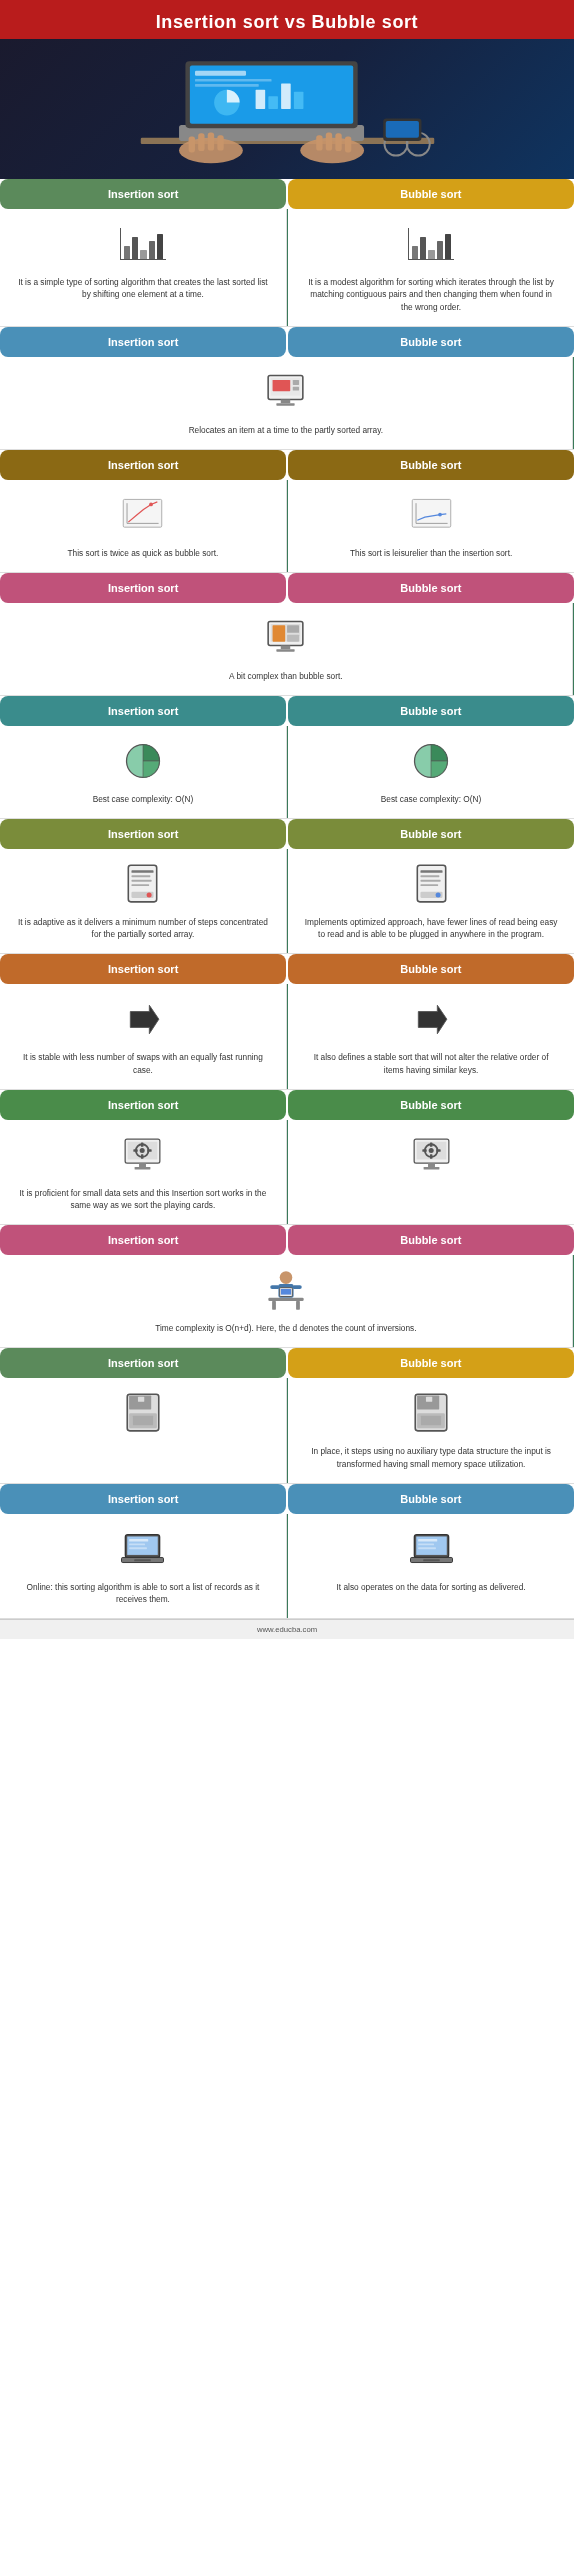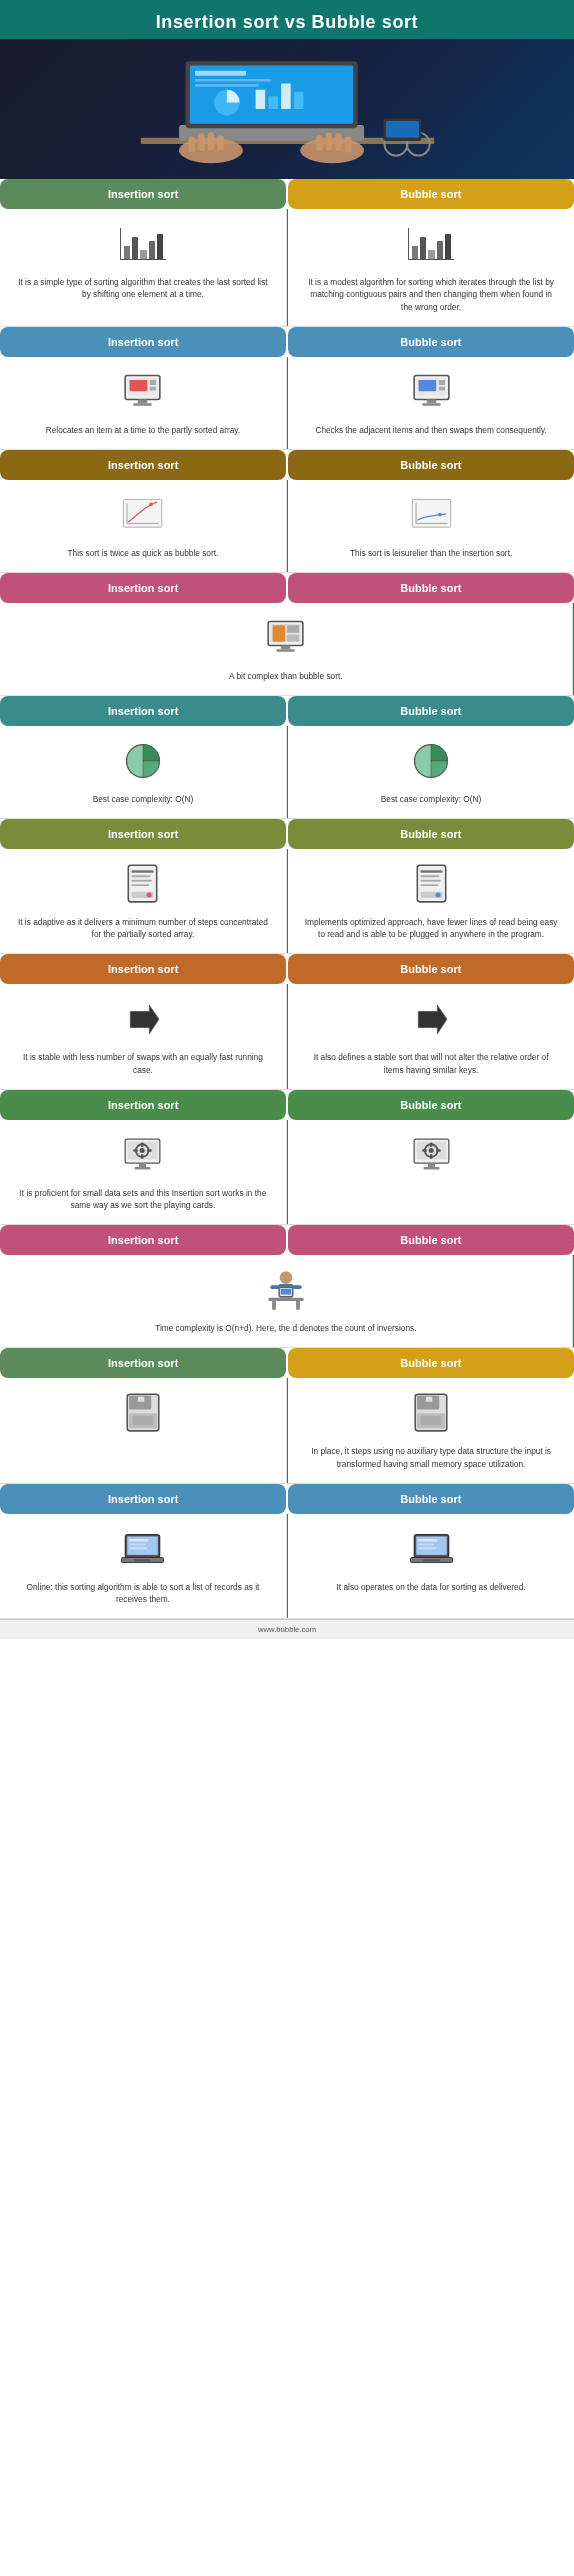--- a/index.html
+++ b/index.html
@@ -4,21 +4,21 @@
   <style>
     * { box-sizing: border-box; margin: 0; padding: 0; }
     body {
       font-family: Arial, sans-serif;
       width: 574px;
       background: #fff;
     }
 
     
     .header {
-      background: #0f766e;
+      background: #b91c1c;
       color: #fff;
       text-align: center;
       padding: 11.5px 6.4px 6.4px;
     }
     .header h1 {
       font-size: 18px;
       font-weight: bold;
       letter-spacing: 0.6px;
     }
 
@@ -191,34 +191,20 @@
         <rect x="12" y="9" width="28" height="18" fill="#e05555" rx="1"></rect>
         <rect x="44" y="9" width="10" height="8" fill="#aaa" rx="1"></rect>
         <rect x="44" y="20" width="10" height="6" fill="#aaa" rx="1"></rect>
         <rect x="25" y="40" width="15" height="6" fill="#888"></rect>
         <rect x="18" y="46" width="29" height="4" fill="#888" rx="1"></rect>
       </svg>
           </div>
           <p>Relocates an item at a time to the partly sorted array.</p>
         </div>
         <div style="width: 1.3px; background: rgb(58, 122, 90); align-self: stretch;"></div>
-        <div class="content-col">
-          <div class="icon-area">
-            <svg width="41" height="37" viewBox="0 0 65 58">
-        <rect x="5" y="2" width="55" height="38" fill="#f0f0f0" stroke="#555" stroke-width="2.5" rx="3"></rect>
-        <rect x="9" y="6" width="47" height="28" fill="#e8e8e8"></rect>
-        <rect x="12" y="9" width="28" height="18" fill="#5588dd" rx="1"></rect>
-        <rect x="44" y="9" width="10" height="8" fill="#aaa" rx="1"></rect>
-        <rect x="44" y="20" width="10" height="6" fill="#aaa" rx="1"></rect>
-        <rect x="25" y="40" width="15" height="6" fill="#888"></rect>
-        <rect x="18" y="46" width="29" height="4" fill="#888" rx="1"></rect>
-      </svg>
-          </div>
-          <p>Checks the adjacent items and then swaps them consequently.</p>
-        </div>
       </div>
     </div>
     <div>
       <div class="section-header">
         <div class="col" style="background: rgb(139, 105, 20);">Insertion sort</div>
         <div style="width: 1.3px; background: rgba(255, 255, 255, 0.3);"></div>
         <div class="col" style="background: rgb(139, 105, 20);">Bubble sort</div>
       </div>
       <div class="content-row">
         <div class="content-col">
@@ -516,15 +502,15 @@
         <rect x="22" y="43" width="26" height="3" fill="#555" rx="1"></rect>
       </svg>
           </div>
           <p>It also operates on the data for sorting as delivered.</p>
         </div>
       </div>
     </div>
   </div>
 
 <div class="footer">
-  <span>www.bubble.com</span>
+  <span>www.educba.com</span>
 </div>
 
 
 </body></html>

